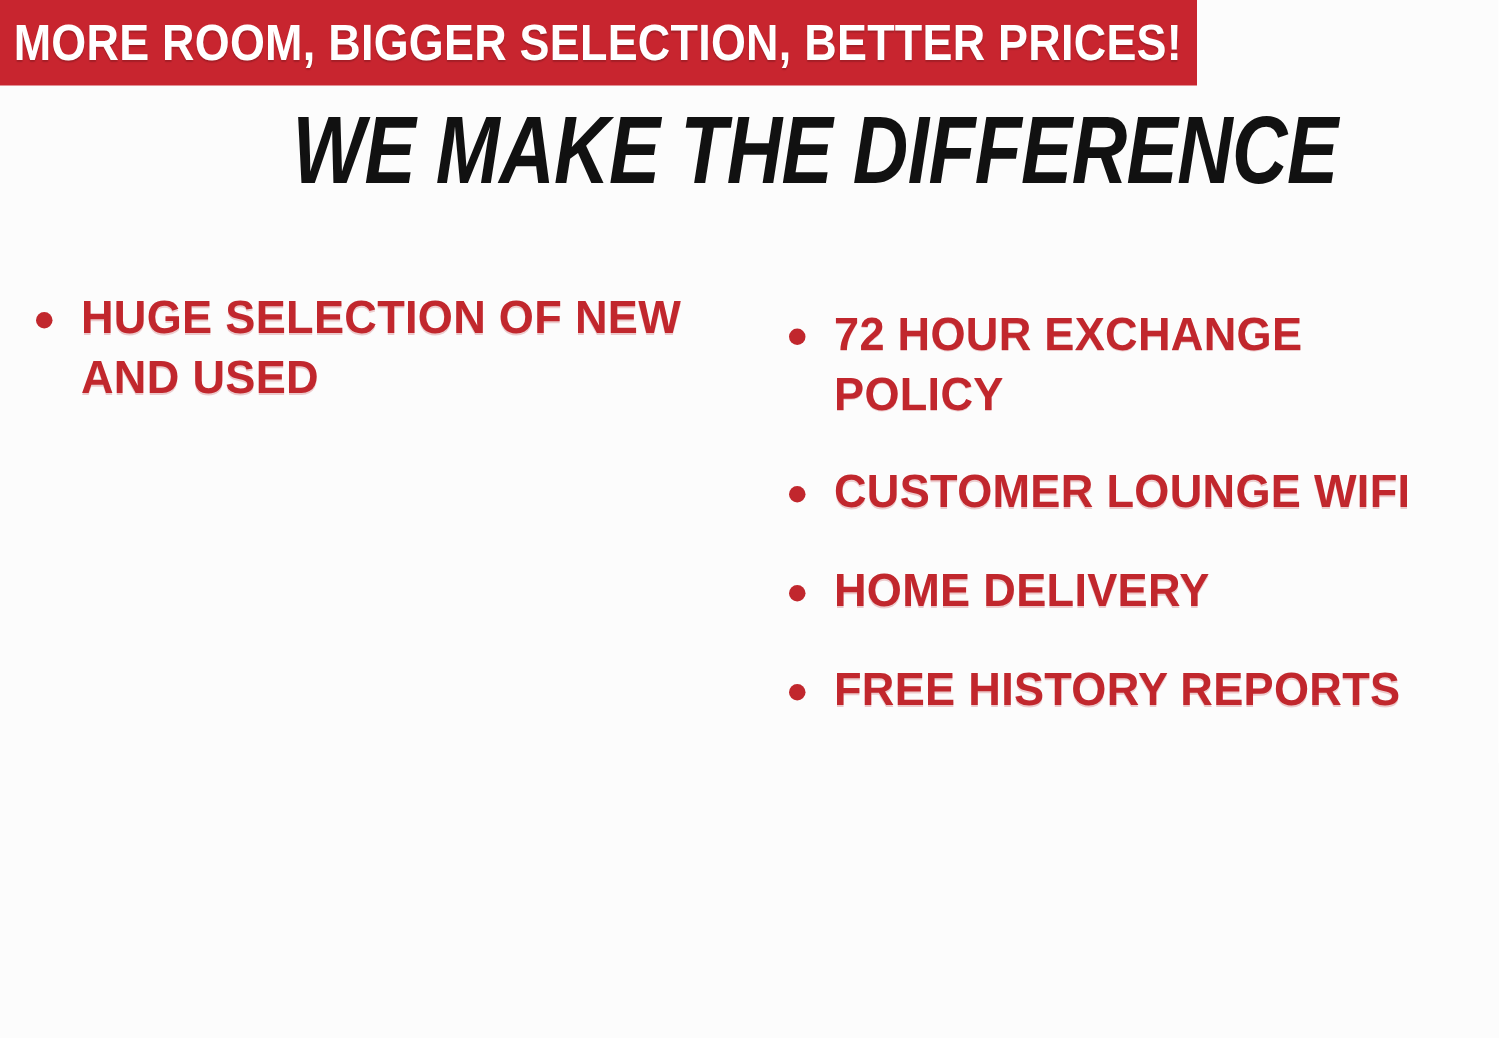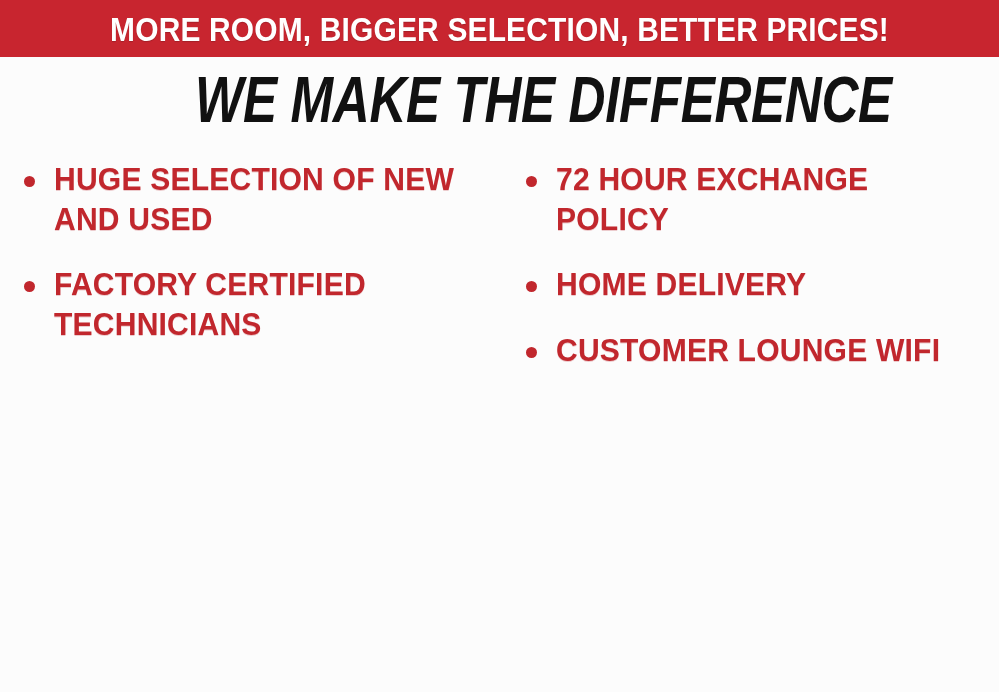--- a/index.html
+++ b/index.html
@@ -15,21 +15,21 @@
     overflow: hidden;
     font-family: "Liberation Sans", "DejaVu Sans", sans-serif;
     -webkit-font-smoothing: antialiased;
   }
 
   
   #banner {
     position: absolute;
     left: 0;
     top: 0;
-    width: 999px;
+    width: 798px;
     height: 57px;
     background: #c8252f;
     display: flex;
     align-items: center;
     justify-content: center;
   }
   #banner-text {
     color: #ffffff;
     font-size: 34px;
     font-weight: bold;
@@ -61,22 +61,22 @@
     white-space: nowrap;
     transform: scaleX(0.80);
     transform-origin: center center;
   }
 
   
   .column {
     position: absolute;
     top: 160px;
   }
-  #column-left  { left: 18px;  width: 480px; }
-  #column-right { left: 520px; width: 479px; }
+  #column-left  { left: 18px;  width: 480px; margin-top: 32px; }
+  #column-right { left: 520px; width: 479px; margin-top: 43px; }
 
   .bullet-item {
     position: relative;
     padding-left: 36px;
     margin-bottom: 26px;
   }
   .bullet-dot {
     position: absolute;
     left: 6px;
     top: 16px;
@@ -111,44 +111,44 @@
   </div>
 
   <div class="column" id="column-left">
 
     <div class="bullet-item">
       <span class="bullet-dot"></span>
       <span class="bullet-label">HUGE SELECTION OF NEW AND USED</span>
     </div>
 
 
-    <div class="bullet-item">
-      <span class="bullet-dot"></span>
-      <span class="bullet-label">FACTORY CERTIFIED TECHNICIANS</span>
-    </div>
 
 
 
   </div>
 
   <div class="column" id="column-right">
 
     <div class="bullet-item">
       <span class="bullet-dot"></span>
       <span class="bullet-label">72 HOUR EXCHANGE POLICY</span>
     </div>
 
     <div class="bullet-item">
       <span class="bullet-dot"></span>
-      <span class="bullet-label">HOME DELIVERY</span>
+      <span class="bullet-label">CUSTOMER LOUNGE WIFI</span>
     </div>
 
     <div class="bullet-item">
       <span class="bullet-dot"></span>
-      <span class="bullet-label">CUSTOMER LOUNGE WIFI</span>
+      <span class="bullet-label">HOME DELIVERY</span>
     </div>
 
 
 
+    <div class="bullet-item">
+      <span class="bullet-dot"></span>
+      <span class="bullet-label">FREE HISTORY REPORTS</span>
+    </div>
 
   </div>
 
 </div>
 
 </body></html>

